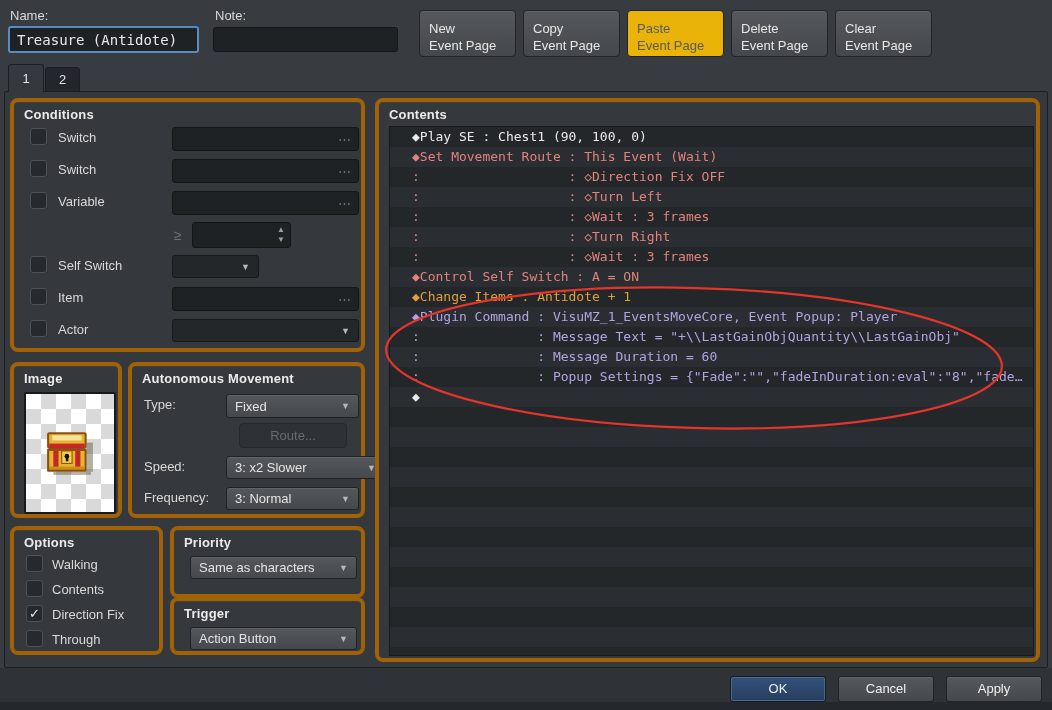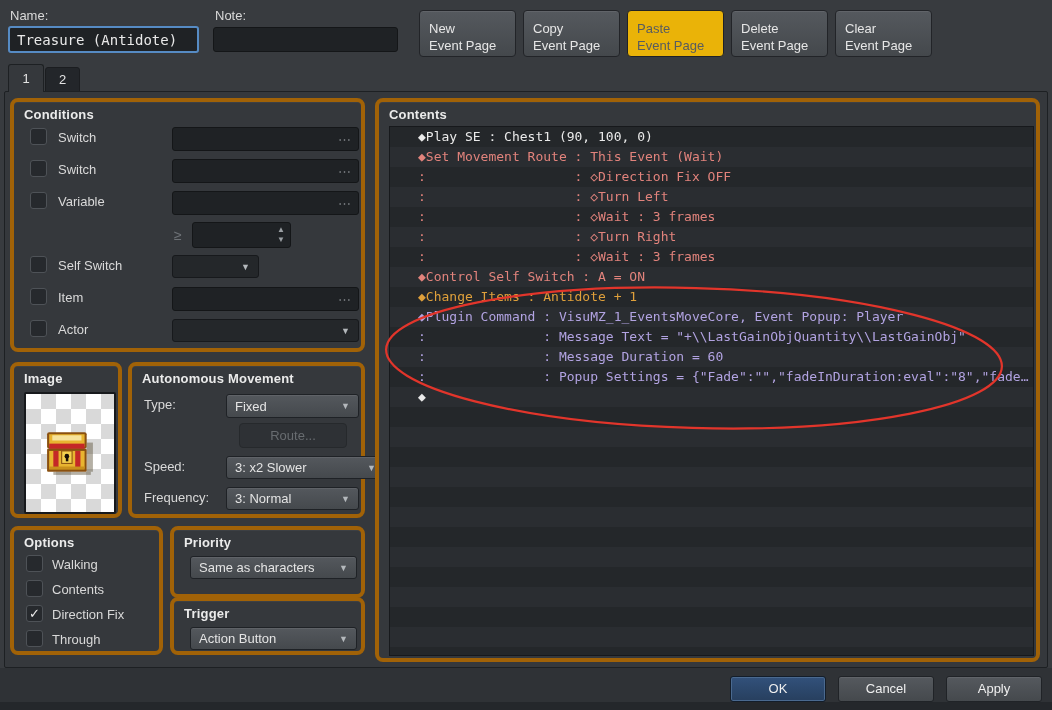--- a/index.html
+++ b/index.html
@@ -117,21 +117,21 @@
   }
 
   
   .clist {
     position:absolute; left:10px; top:24px; width:645px; height:530px;
     border:1px solid #17191c;
     background:repeating-linear-gradient(to bottom,#24272a 0 20px,#2a2d31 20px 40px);
     overflow:hidden;
   }
   .crow {
-    height:20px; line-height:20px; white-space:pre; padding-left:28px;
+    height:20px; line-height:20px; white-space:pre; padding-left:22px;
     font-family:"DejaVu Sans Mono", monospace; font-size:13px; cursor:default;
   }
   .c-white  { color:#eaeaea; }
   .c-salmon { color:#e2837c; }
   .c-orange { color:#dfa03b; }
   .c-purple { color:#b2a3e2; }
 
   
   .footer { position:absolute; left:0; top:668px; width:1052px; height:34px; background:#2f3236; }
   .bottomstrip { position:absolute; left:0; top:702px; width:1052px; height:8px; background:#24272b; }

